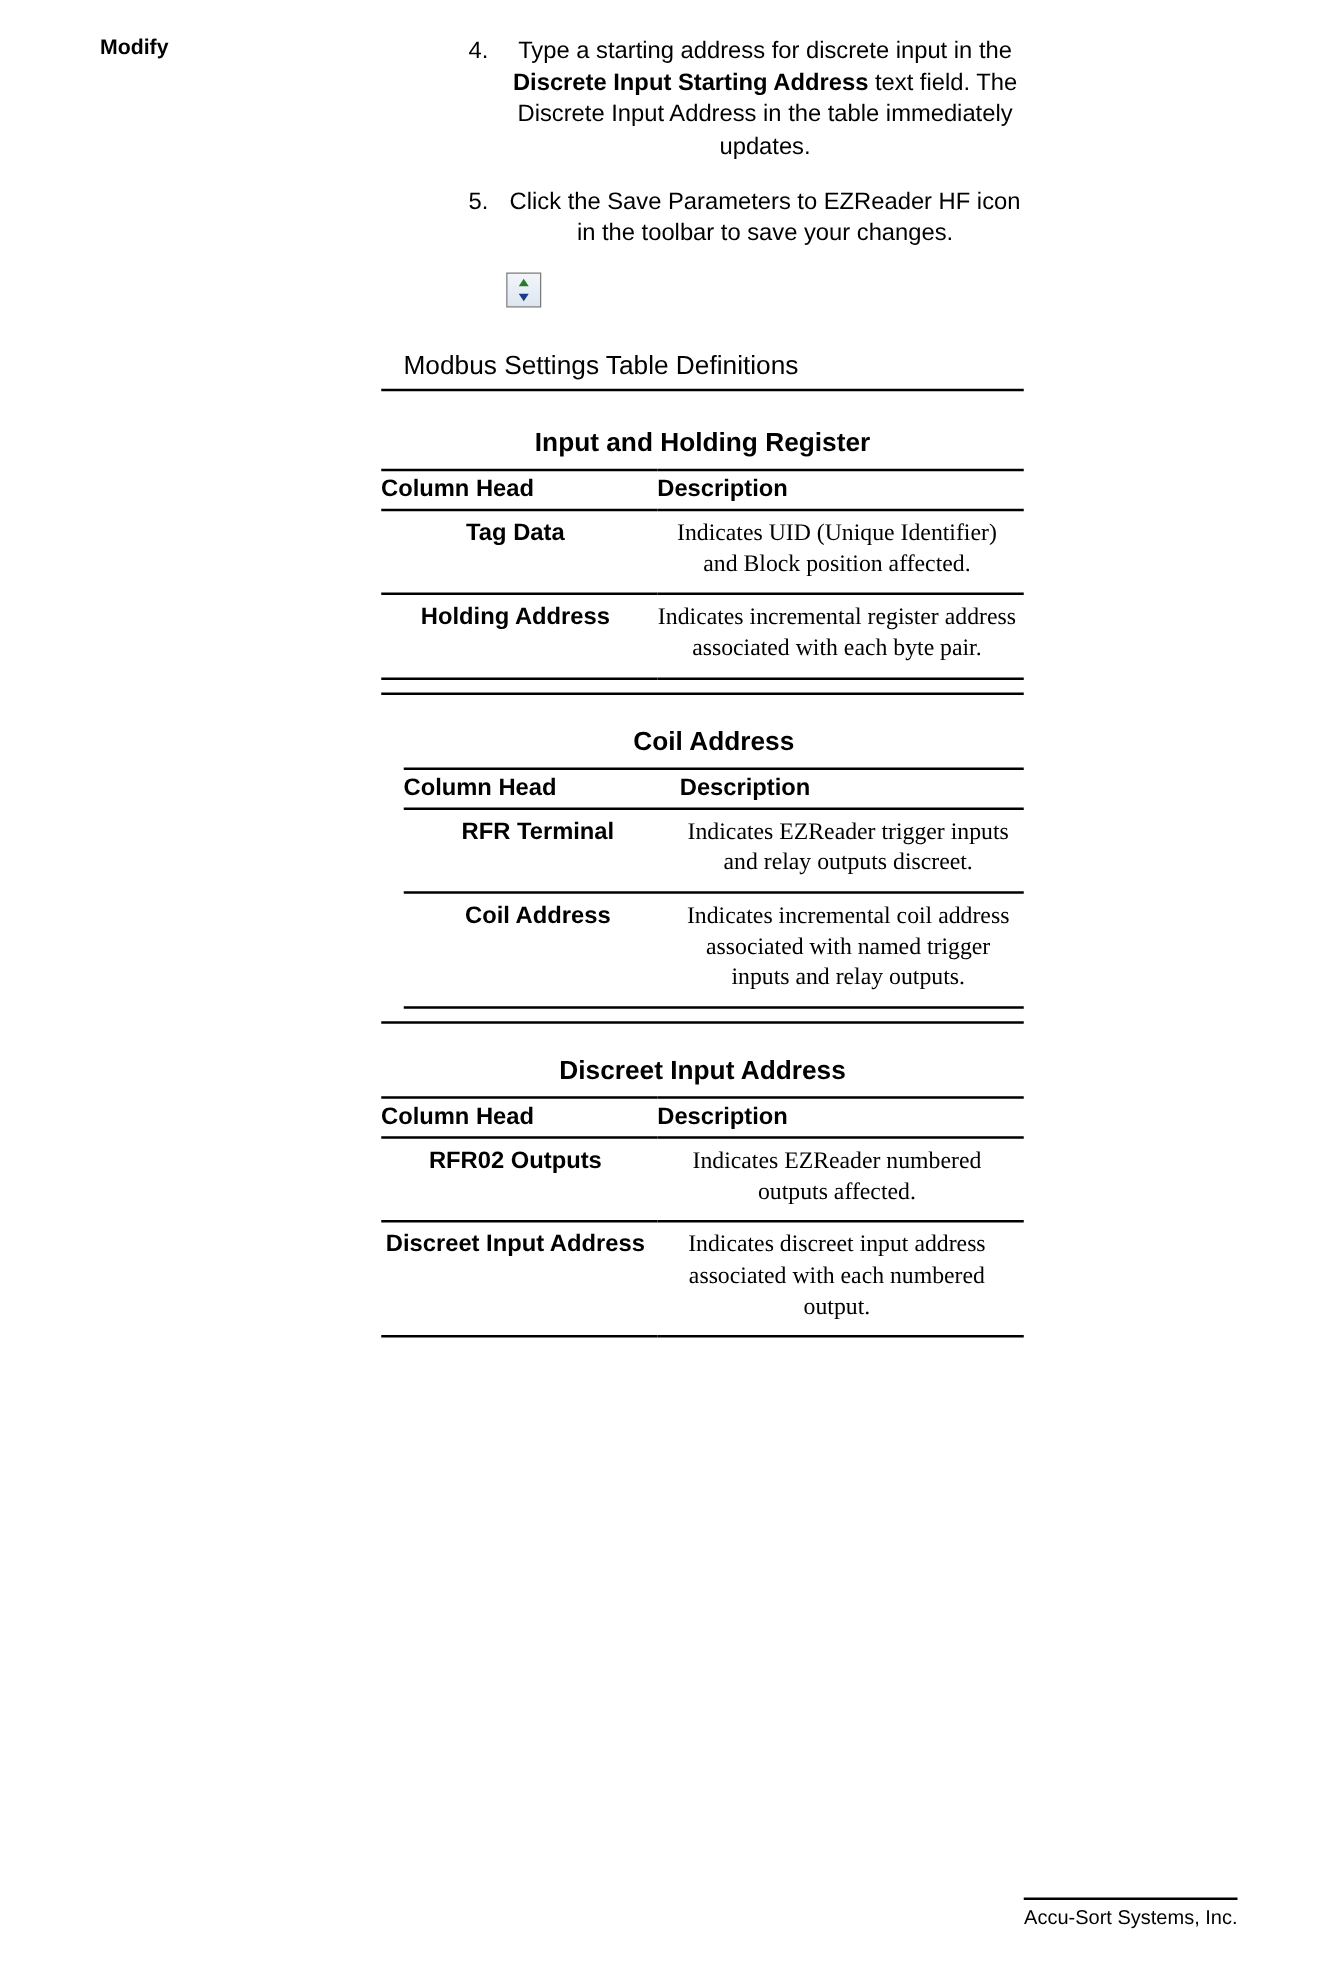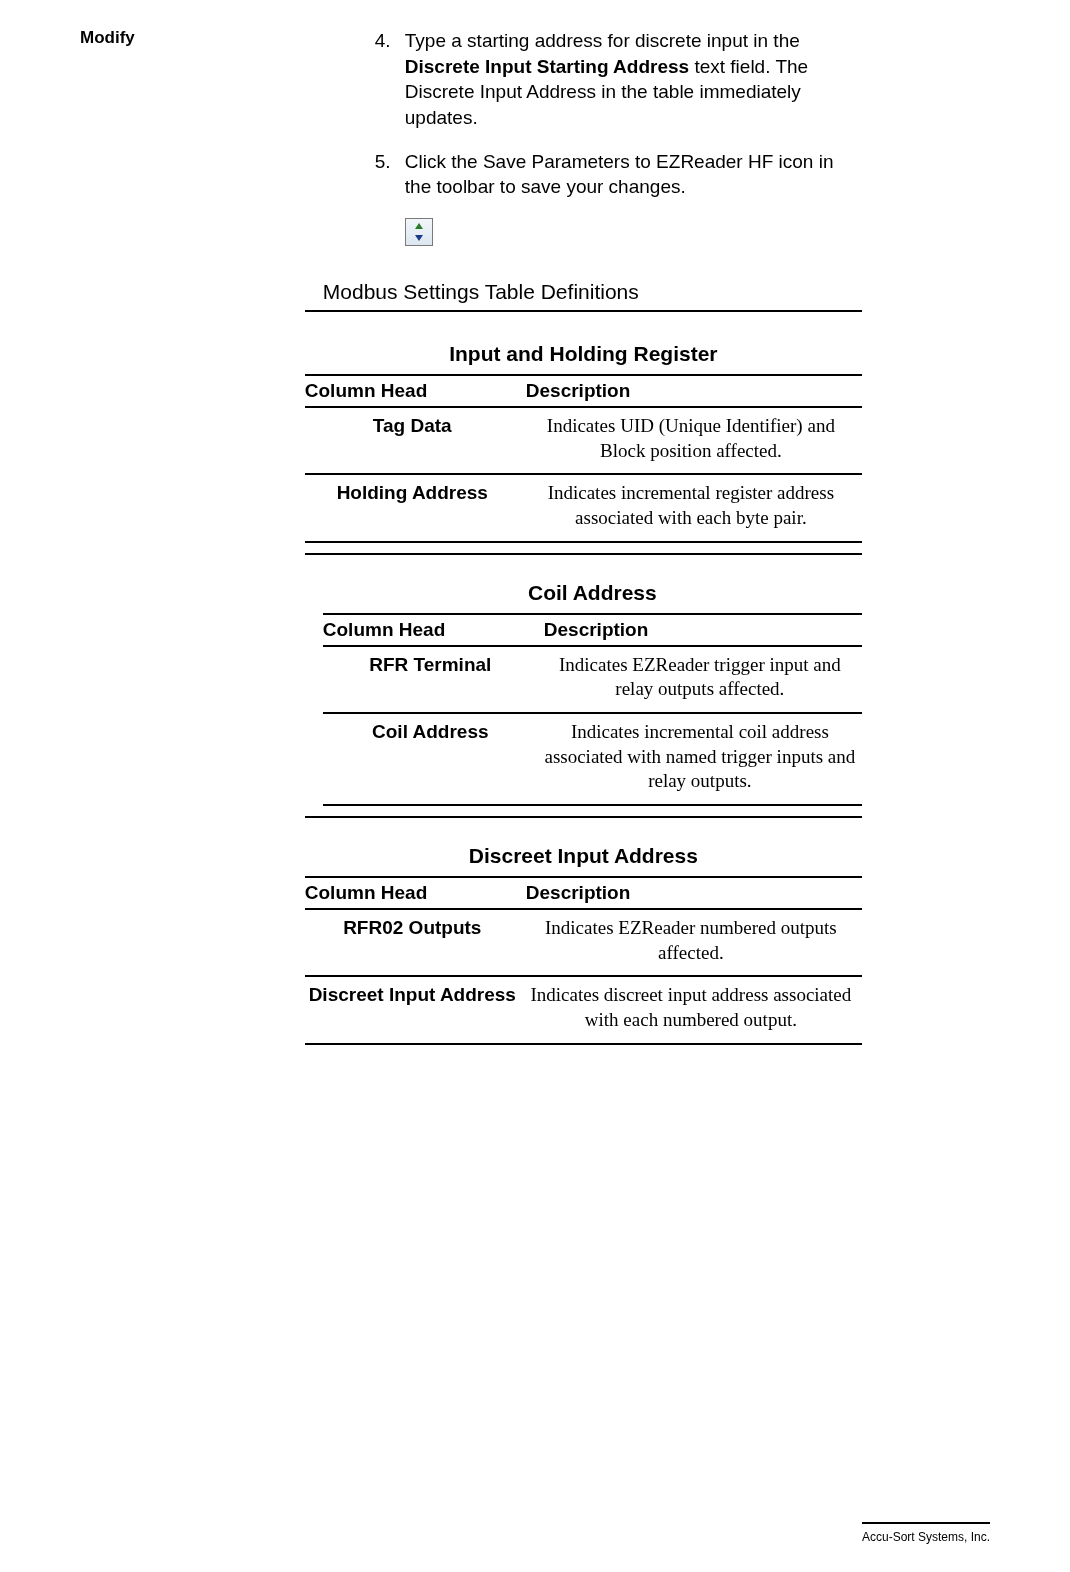--- a/index.html
+++ b/index.html
@@ -41,20 +41,21 @@
     margin-left: 70px;
     font-size: 19px;
     line-height: 1.35;
   }
   .step .num {
     width: 30px;
     flex-shrink: 0;
   }
   .step .body {
     flex: 1;
+    text-align: center;
   }
   .bold-inline { font-weight: bold; }
   .icon-row {
     margin-left: 100px;
     margin-top: 6px;
     margin-bottom: 30px;
   }
   .save-icon {
     display: inline-block;
     width: 26px;
@@ -143,21 +144,21 @@
   .footer {
     margin-top: auto;
   }
   .footer-rule {
     border: none;
     border-top: 2px solid #000;
     margin: 0 0 6px 0;
   }
   .footer-text {
     text-align: right;
-    font-size: 12px;
+    font-size: 16px;
   }
 </style>
 </head>
 <body>
 
 <div class="page">
   <div class="header">Modify</div>
   <hr class="header-rule">
 
   <div class="content">
@@ -205,21 +206,21 @@
     <div class="block">
       <h3 class="subsection">Coil Address</h3>
       <table class="def">
         <tbody>
             <tr class="header-row">
           <th class="col-head">Column Head</th>
           <th>Description</th>
         </tr>
         <tr>
           <td class="col-head">RFR Terminal</td>
-          <td class="desc">Indicates EZReader trigger input and relay outputs affected.</td>
+          <td class="desc">Indicates EZReader trigger inputs and relay outputs discreet.</td>
         </tr>
         <tr>
           <td class="col-head">Coil Address</td>
           <td class="desc">Indicates incremental coil address associated with named trigger inputs and relay outputs.</td>
         </tr>
       </tbody>
         </table>
     </div>
     <hr class="post-rule">
 

